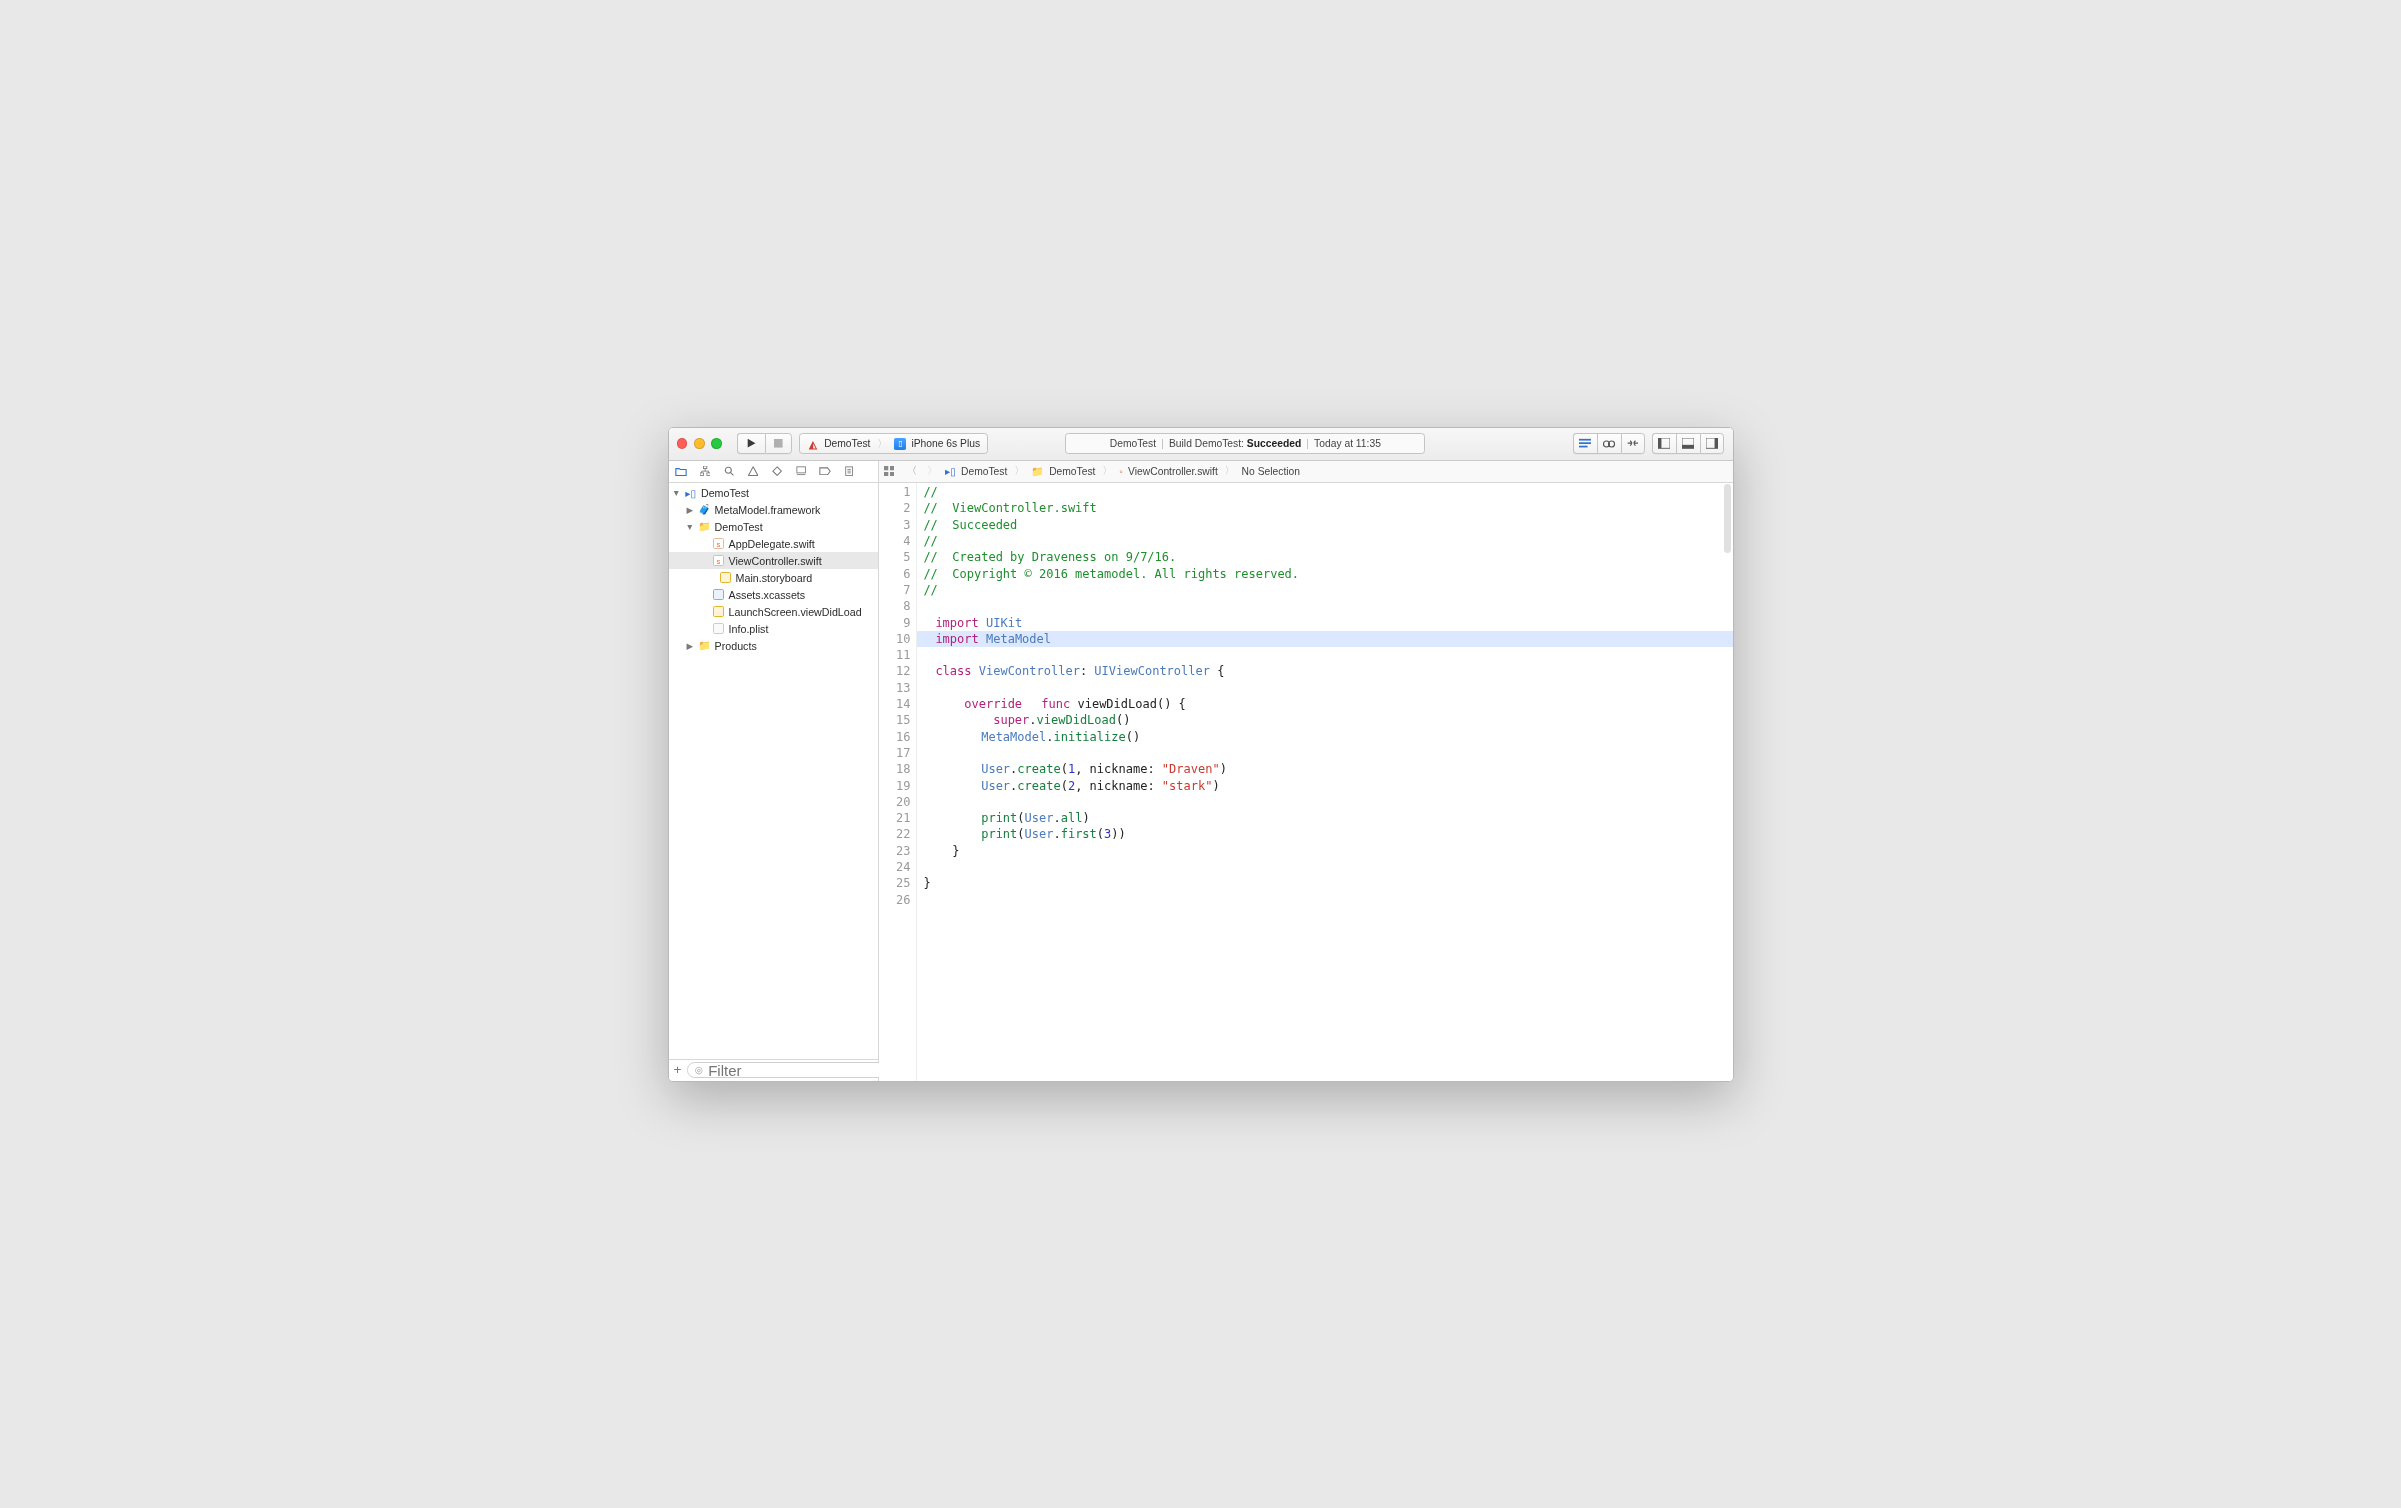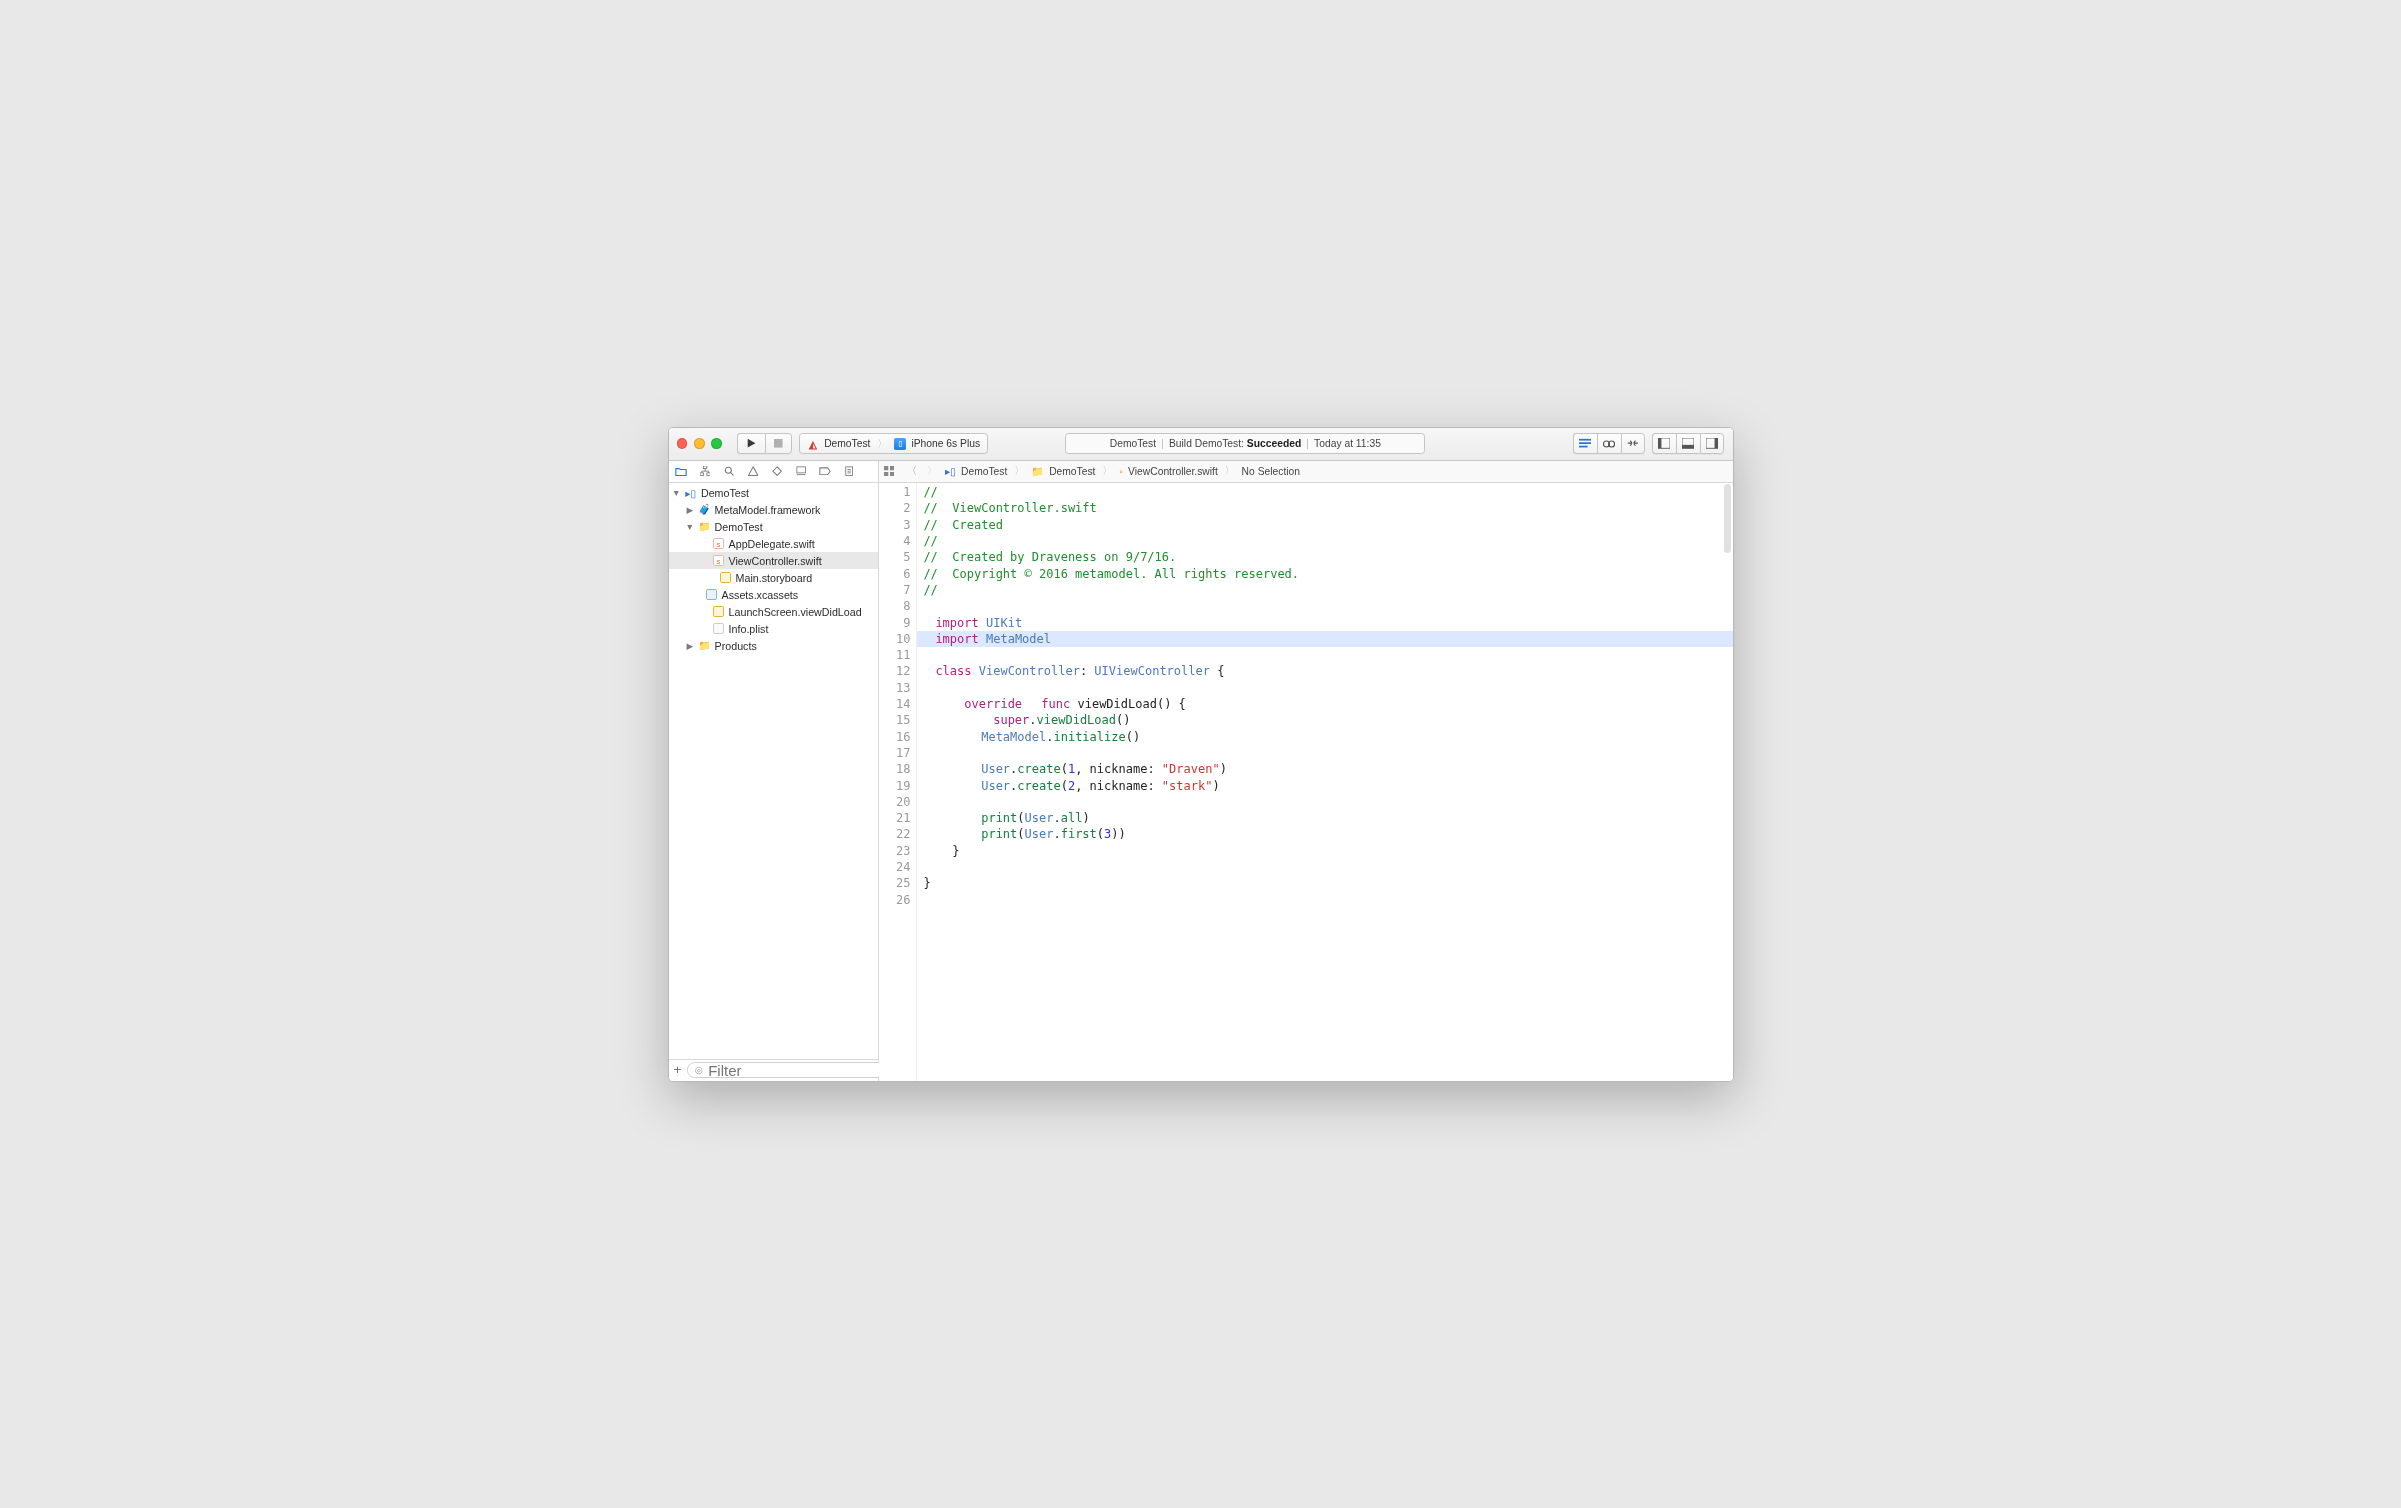--- a/index.html
+++ b/index.html
@@ -452,21 +452,21 @@
             </span>
             <span>ViewController.swift</span>
           </div>
           <div class="tree-row" style="padding-left: 31px; margin-left: 7px;">
             <span class="disclosure"></span>
             <span class="icon">
               <span class="sb-file"></span>
             </span>
             <span>Main.storyboard</span>
           </div>
-          <div class="tree-row" style="padding-left: 24px;">
+          <div class="tree-row" style="padding-left: 31px;">
             <span class="disclosure"></span>
             <span class="icon">
               <span class="xcasset"></span>
             </span>
             <span>Assets.xcassets</span>
           </div>
           <div class="tree-row" style="padding-left: 31px;">
             <span class="disclosure"></span>
             <span class="icon">
               <span class="sb-file"></span>
@@ -550,21 +550,21 @@
             <div>22</div>
             <div>23</div>
             <div>24</div>
             <div>25</div>
             <div>26</div>
           </div>
         <div class="code" id="code">
           <div class="scrollbar-stub"></div>
         <div class="code-line"><span class="tok-comment">//</span></div>
             <div class="code-line"><span class="tok-comment">//  ViewController.swift</span></div>
-            <div class="code-line"><span class="tok-comment">//  Created</span></div>
+            <div class="code-line"><span class="tok-comment">//  Succeeded</span></div>
             <div class="code-line"><span class="tok-comment">//</span></div>
             <div class="code-line"><span class="tok-comment">//  Created by Draveness on 9/7/16.</span></div>
             <div class="code-line"><span class="tok-comment">//  Copyright © 2016 metamodel. All rights reserved.</span></div>
             <div class="code-line"><span class="tok-comment">//</span></div>
             <div class="code-line"></div>
             <div class="code-line"><span class="tok-keyword">import</span><span class="tok-plain"> </span><span class="tok-type">UIKit</span></div>
             <div class="code-line hl"><span class="tok-keyword">import</span><span class="tok-plain"> </span><span class="tok-type">MetaModel</span></div>
             <div class="code-line"></div>
             <div class="code-line"><span class="tok-keyword">class</span><span class="tok-plain"> </span><span class="tok-type">ViewController</span><span class="tok-plain">: </span><span class="tok-type">UIViewController</span><span class="tok-plain"> {</span></div>
             <div class="code-line"></div>

